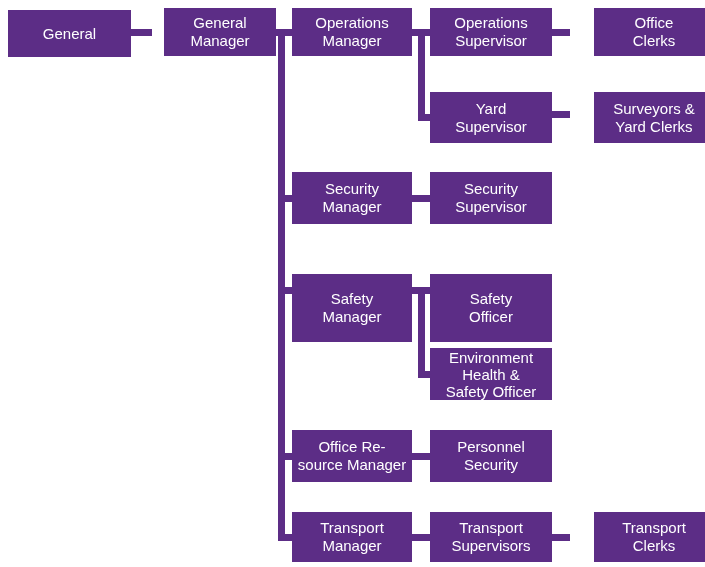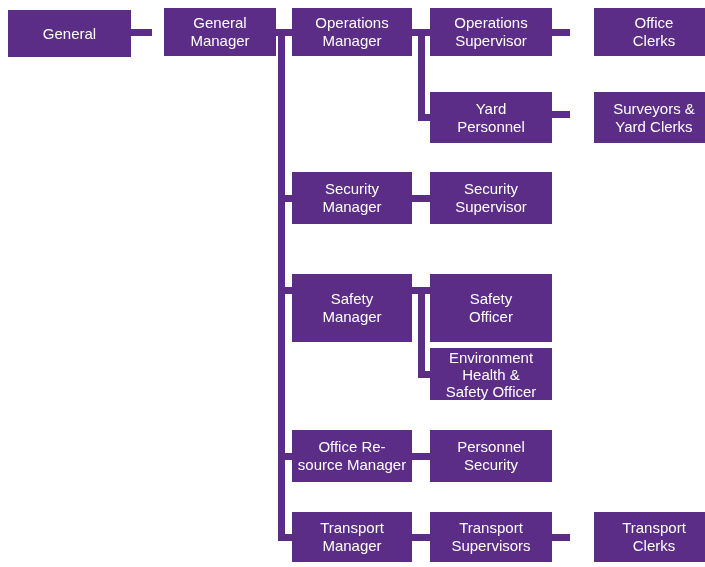--- a/index.html
+++ b/index.html
@@ -89,21 +89,21 @@
   <div class="node c3 r1">
     <span class="label">Operations
 Supervisor</span>
   </div>
   <div class="node c4 r1">
     <span class="label">Office
 Clerks</span>
   </div>
   <div class="node c3 r2">
     <span class="label">Yard
-Personnel</span>
+Supervisor</span>
   </div>
   <div class="node c4 r2">
     <span class="label">Surveyors &amp;
 Yard Clerks</span>
   </div>
   <div class="node c2 r3">
     <span class="label">Security
 Manager</span>
   </div>
   <div class="node c3 r3">

